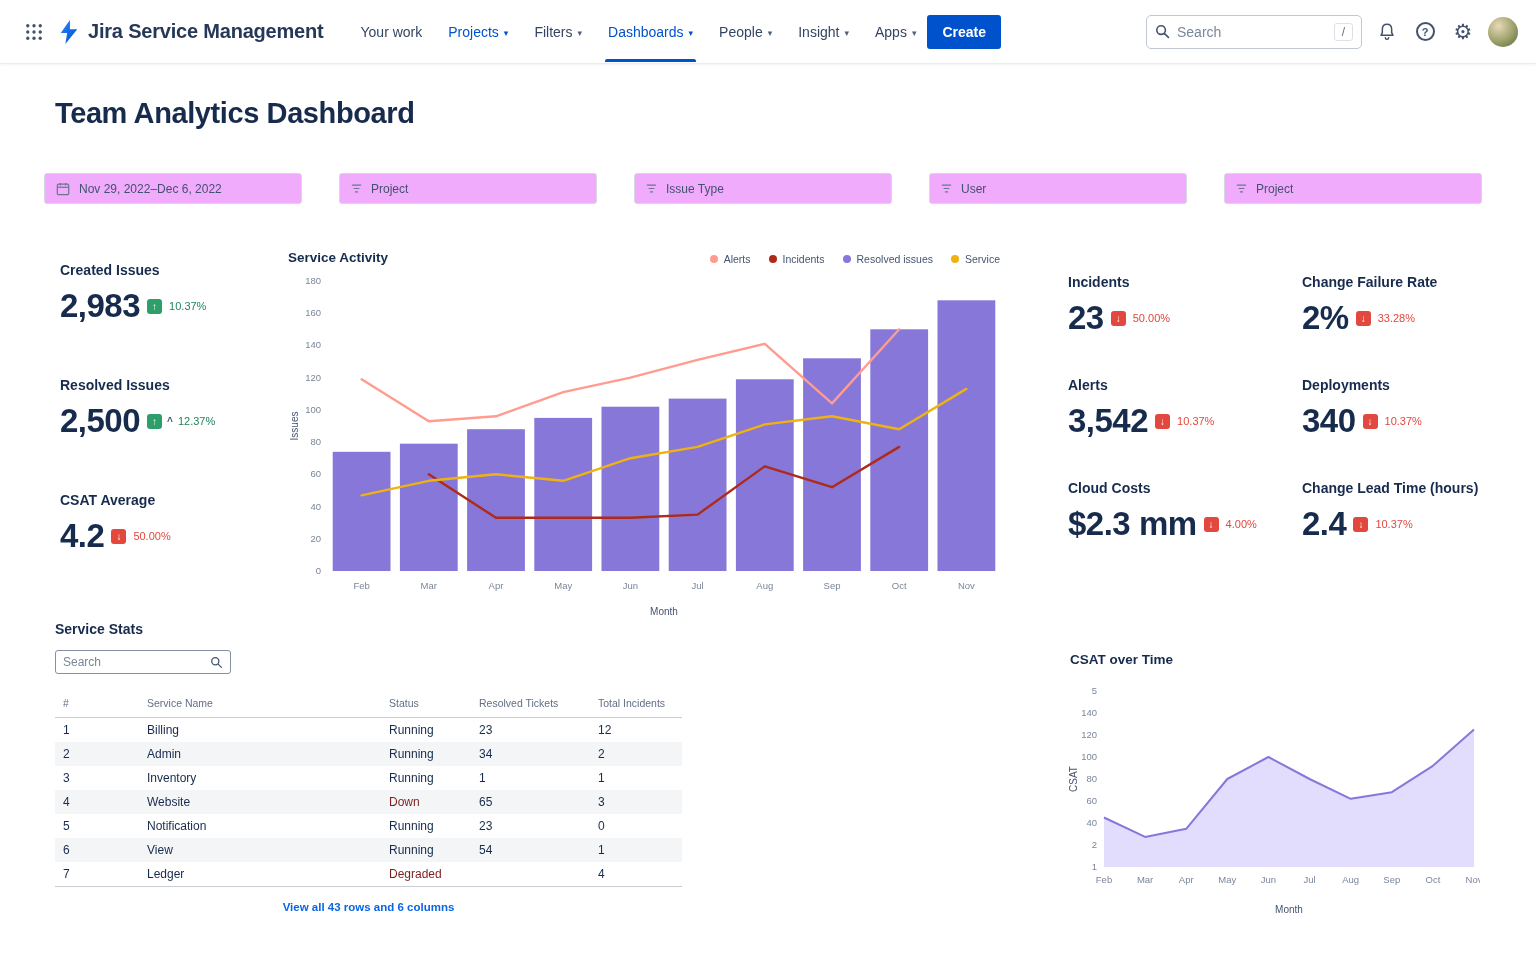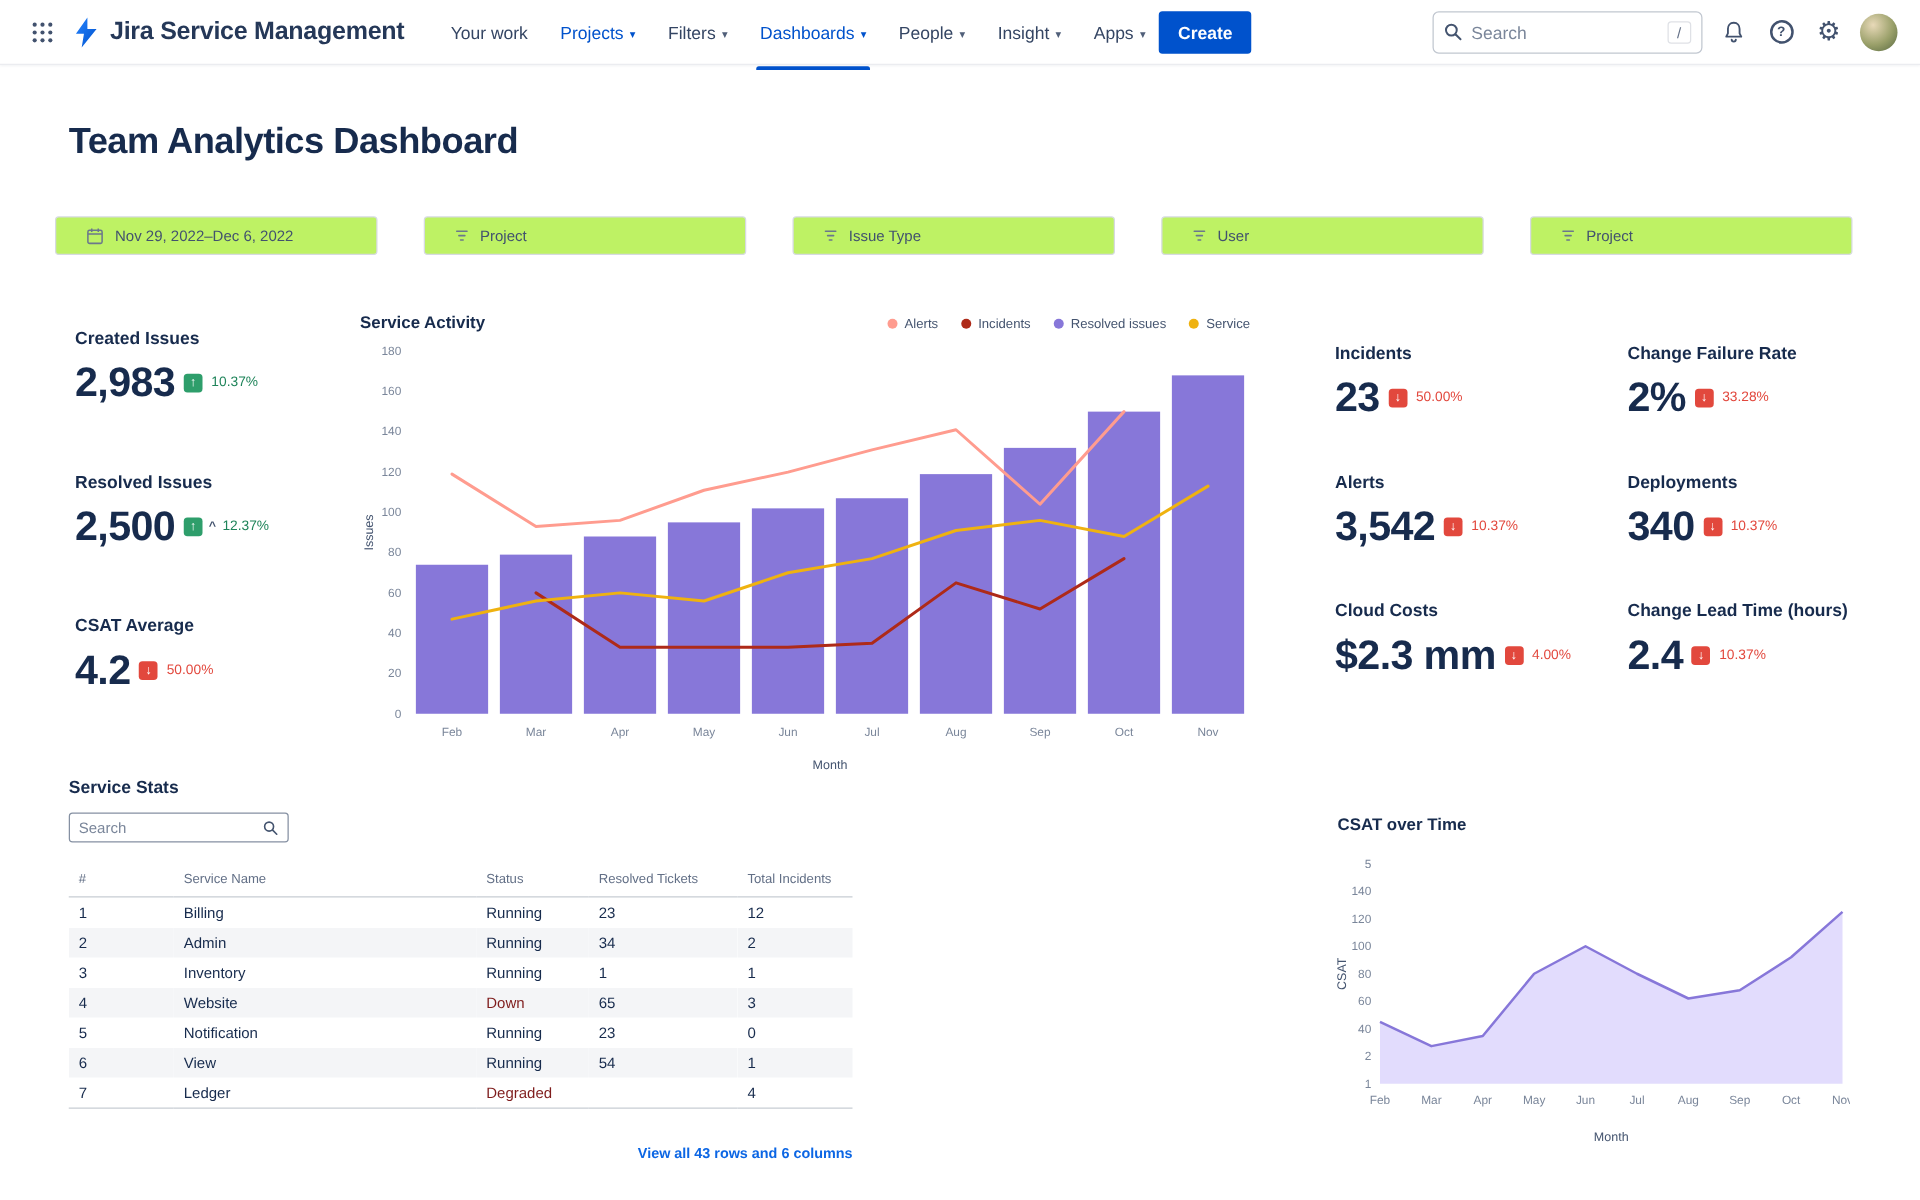--- a/index.html
+++ b/index.html
@@ -1,19 +1,19 @@
 <!DOCTYPE html>
 <html><head>
 <meta charset="utf-8">
 <style>
   * { margin:0; padding:0; box-sizing:border-box; }
   html,body { width:1536px; height:960px; background:#fff; font-family:"Liberation Sans",sans-serif; overflow:hidden; position:relative; }
 
   
-  .navbar{position:absolute;top:0;left:0;right:0;height:52px;display:flex;align-items:center;padding:0 18px;background:#fff;border-bottom:1px solid #EBECF0;box-shadow:0 1px 2px rgba(9,30,66,.06);z-index:5}
+  .navbar{position:absolute;top:0;left:0;right:0;height:64px;display:flex;align-items:center;padding:0 18px;background:#fff;border-bottom:1px solid #EBECF0;box-shadow:0 1px 2px rgba(9,30,66,.06);z-index:5}
   .app-grid{width:32px;height:34px;display:flex;align-items:center;justify-content:center;border-radius:4px;cursor:pointer}
   .logo{display:flex;align-items:center;gap:8px;margin:0 26px 0 8px;cursor:pointer}
   .logo-text{font-size:20px;font-weight:600;color:#253858;letter-spacing:-.2px;white-space:nowrap}
   .nav-items{display:flex;align-items:center;height:60px;gap:4px}
   .nav-item{position:relative;height:60px;display:flex;align-items:center;gap:5px;padding:0 11px;font-size:14px;font-weight:500;color:#344563;cursor:pointer;white-space:nowrap}
   .nav-item .caret{font-size:9px;color:#505F79;margin-top:2px}
   .nav-item.blue{color:#0052CC}
   .nav-item.blue .caret{color:#0052CC}
   .nav-item.active::after{content:"";position:absolute;left:8px;right:8px;bottom:0;height:3px;background:#0052CC;border-radius:2px 2px 0 0}
   .create-btn{background:#0052CC;color:#fff;font-size:14px;font-weight:600;border:none;border-radius:3px;padding:9px 15px;cursor:pointer;font-family:inherit}
@@ -24,21 +24,21 @@
   .keycap{border:1px solid #DFE1E6;border-radius:3px;font-size:12px;color:#626F86;padding:1px 7px}
   .icon-btn{display:flex;align-items:center;justify-content:center;width:26px;height:28px;cursor:pointer}
   .help-circle{width:19px;height:19px;border-radius:50%;border:2px solid #42526E;color:#42526E;font-size:11px;font-weight:700;display:flex;align-items:center;justify-content:center}
   .gear{font-size:21px;color:#42526E;line-height:1}
   .avatar{width:30px;height:30px;border-radius:50%;background:radial-gradient(circle at 35% 30%, #E8D9B8, #9AA06A 55%, #55663F);cursor:pointer}
 
   
   .page-title{position:absolute;left:55px;top:97px;font-size:29px;font-weight:700;color:#172B4D;letter-spacing:-.4px}
 
   .filter-bar{position:absolute;left:44px;right:54px;top:173px;display:flex;gap:37px}
-  .filter-box{flex:1;height:31px;border:1px solid #D6DAE0;border-radius:3px;display:flex;align-items:center;gap:9px;padding:0 24px;background:#bef264;cursor:pointer}
+  .filter-box{flex:1;height:31px;border:1px solid #D6DAE0;border-radius:3px;display:flex;align-items:center;gap:9px;padding:0 11px;background:#f0abfc;cursor:pointer}
   .flabel{font-size:12px;color:#42526E;white-space:nowrap}
   .ficon{display:flex;align-items:center}
 
   
   .kpi-label{font-size:14px;font-weight:600;color:#172B4D;margin-bottom:9px}
   .kpi-row{display:flex;align-items:center;gap:7px}
   .kpi-value{font-size:33px;font-weight:700;color:#172B4D;letter-spacing:-.5px}
   .badge{width:15px;height:15px;border-radius:3px;display:flex;align-items:center;justify-content:center;color:#fff;font-size:10px;font-weight:700;flex:0 0 auto}
   .badge.green{background:#2E9E6B}
   .badge.red{background:#E2483D}
@@ -70,21 +70,21 @@
   .stats-title{font-size:14px;font-weight:700;color:#172B4D}
   .stats-search{margin-top:13px;width:176px;height:24px;border:1px solid #8590A2;border-radius:3px;display:flex;align-items:center;padding:0 7px;background:#fff;gap:6px}
   .stats-search input{border:none;outline:none;flex:1;font-size:12px;font-family:inherit;color:#172B4D;min-width:0}
   .stats-search input::placeholder{color:#7A869A}
   table{margin-top:17px;border-collapse:collapse;width:100%;table-layout:fixed}
   th{font-size:10.5px;font-weight:500;color:#626F86;text-align:left;padding:6px 8px 8px;border-bottom:1px solid #C8CDD4;white-space:nowrap;overflow:hidden}
   td{font-size:12px;color:#172B4D;padding:5px 8px;white-space:nowrap;overflow:hidden}
   tr.stripe{background:#F4F5F7}
   tbody tr:last-child td{border-bottom:1px solid #C8CDD4}
   td.status-red{color:#7f1d1d}
-  .view-all{margin-top:30px;text-align:right;font-size:11.5px;font-weight:700;color:#0C66E4;cursor:pointer}
+  .view-all{margin-top:14px;text-align:center;font-size:11.5px;font-weight:700;color:#0C66E4;cursor:pointer}
 </style>
 </head>
 <body>
 
 <div class="navbar">
   <div class="app-grid">
     <svg width="20" height="20" viewBox="0 0 24 24">
       <g fill="#42526E">
         <circle cx="4.5" cy="4.5" r="2"></circle>
           <circle cx="12" cy="4.5" r="2"></circle>

